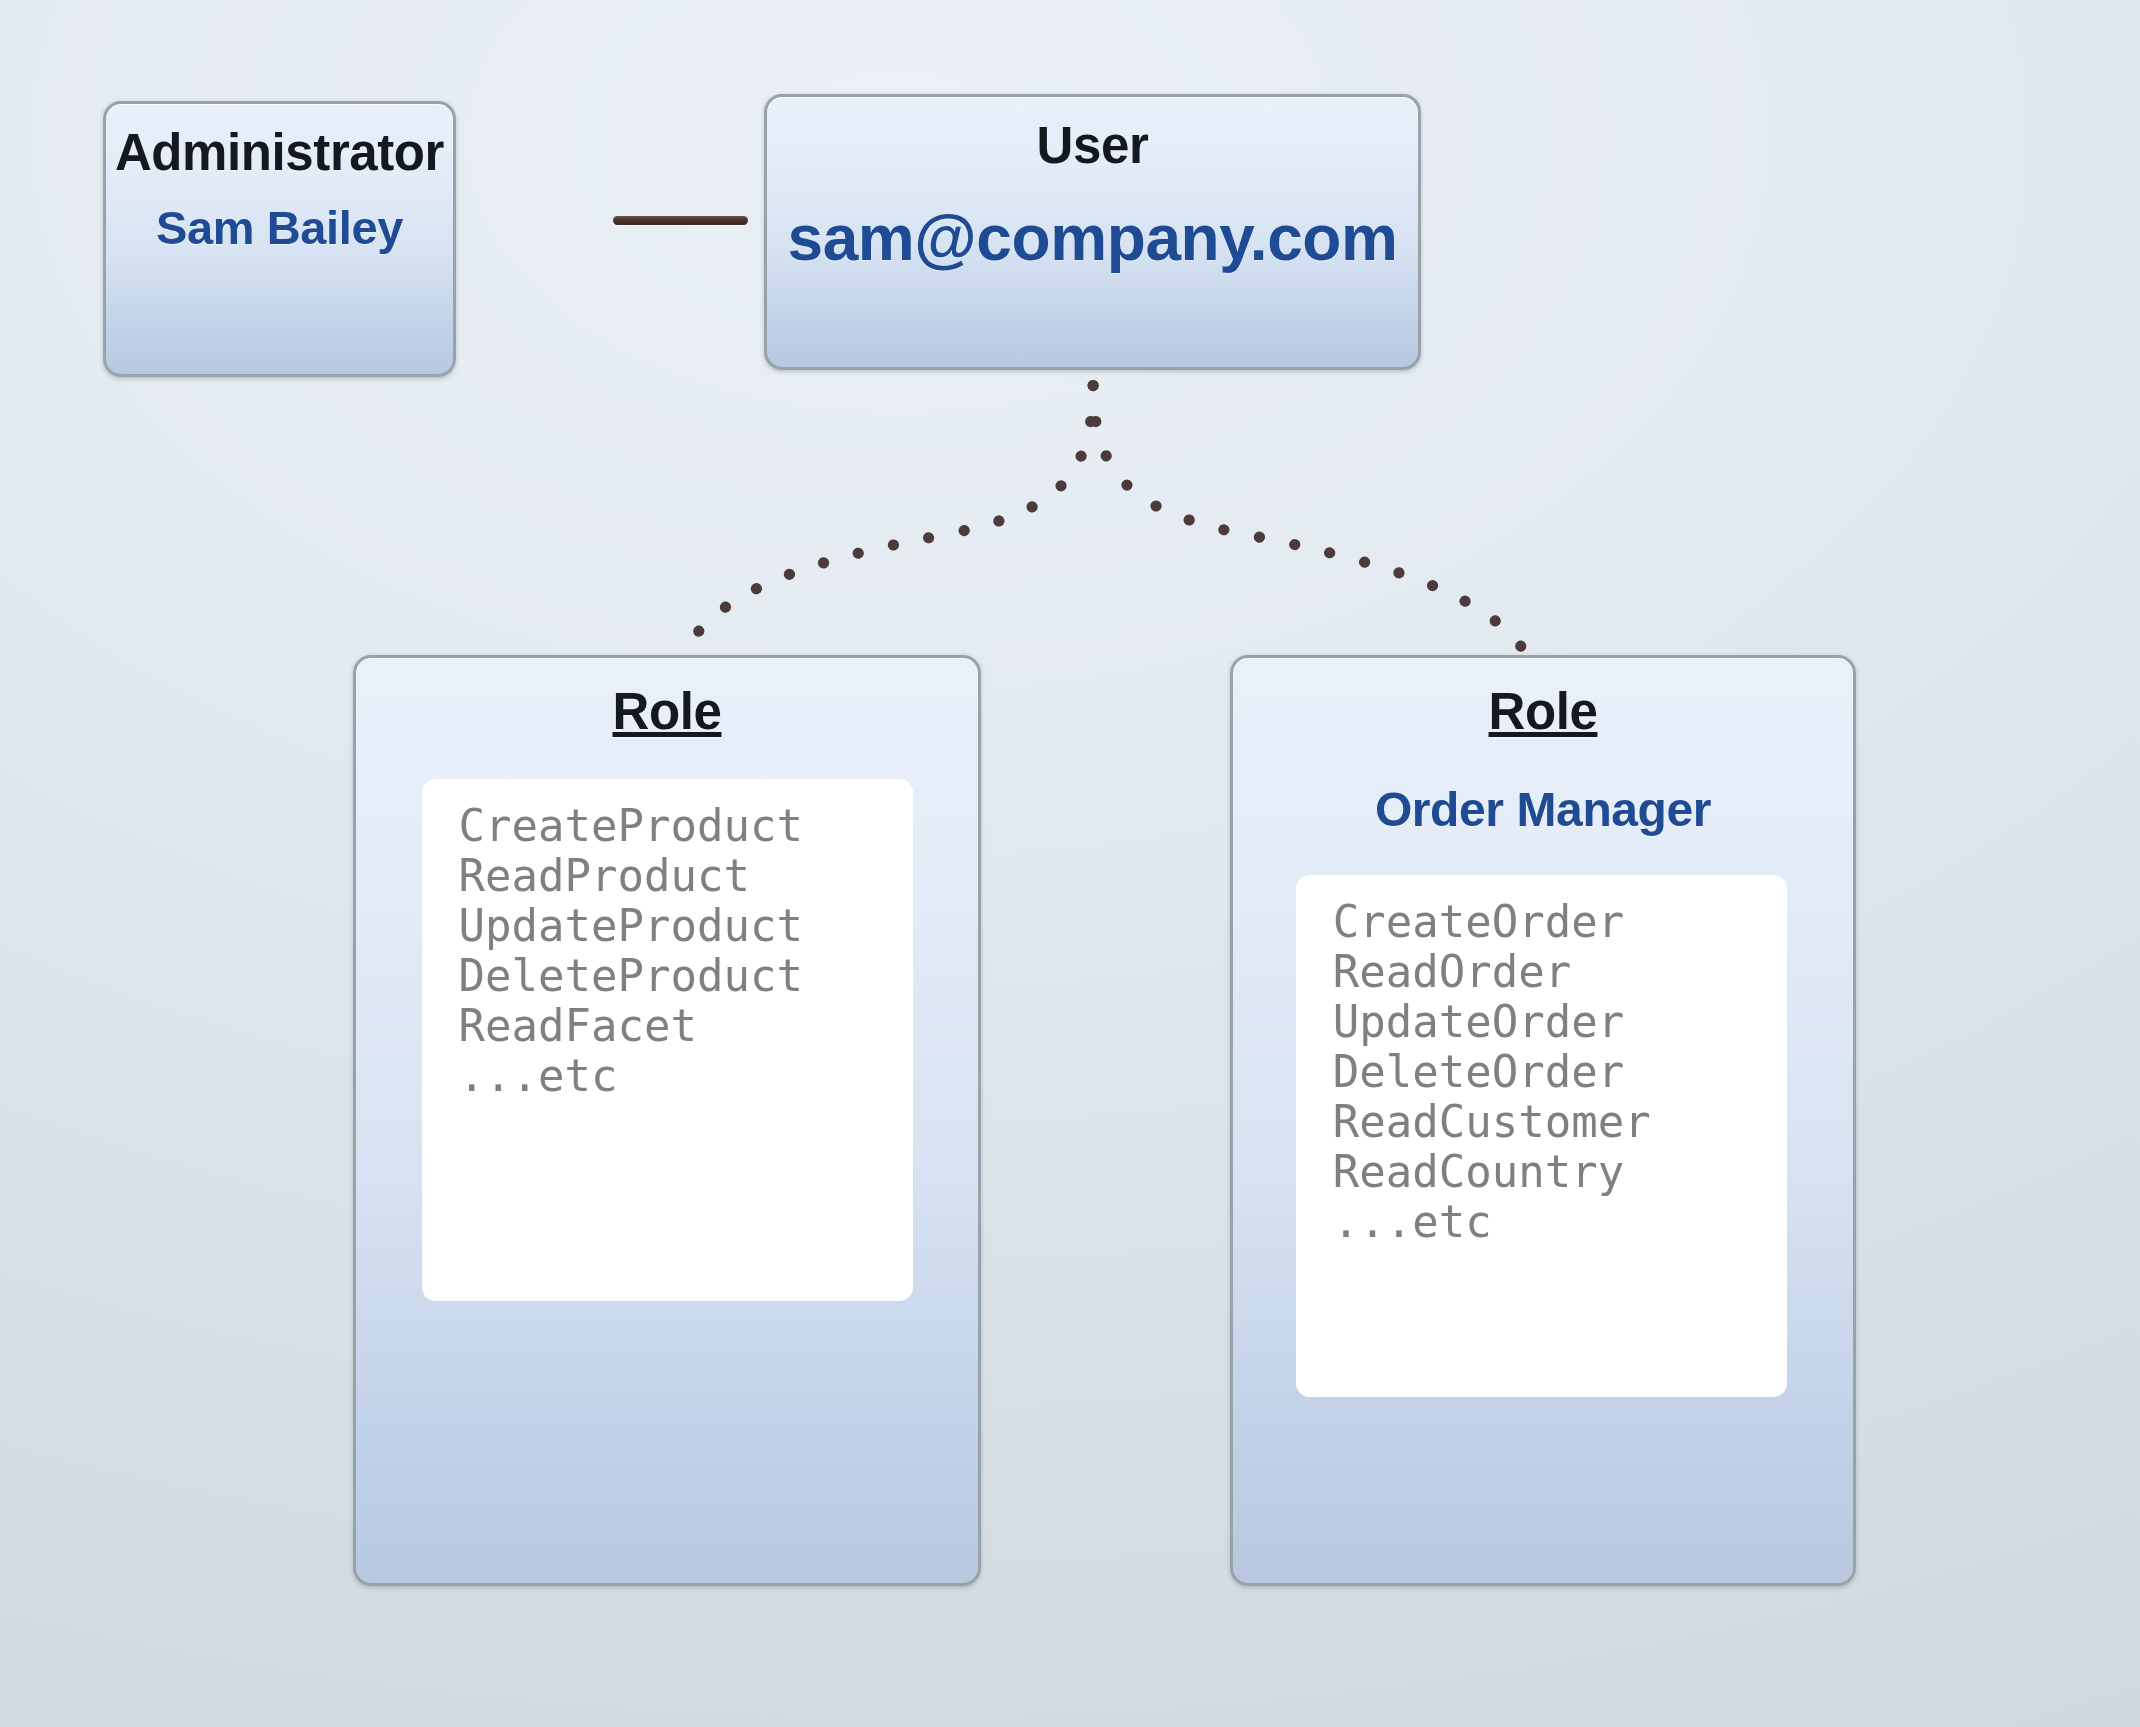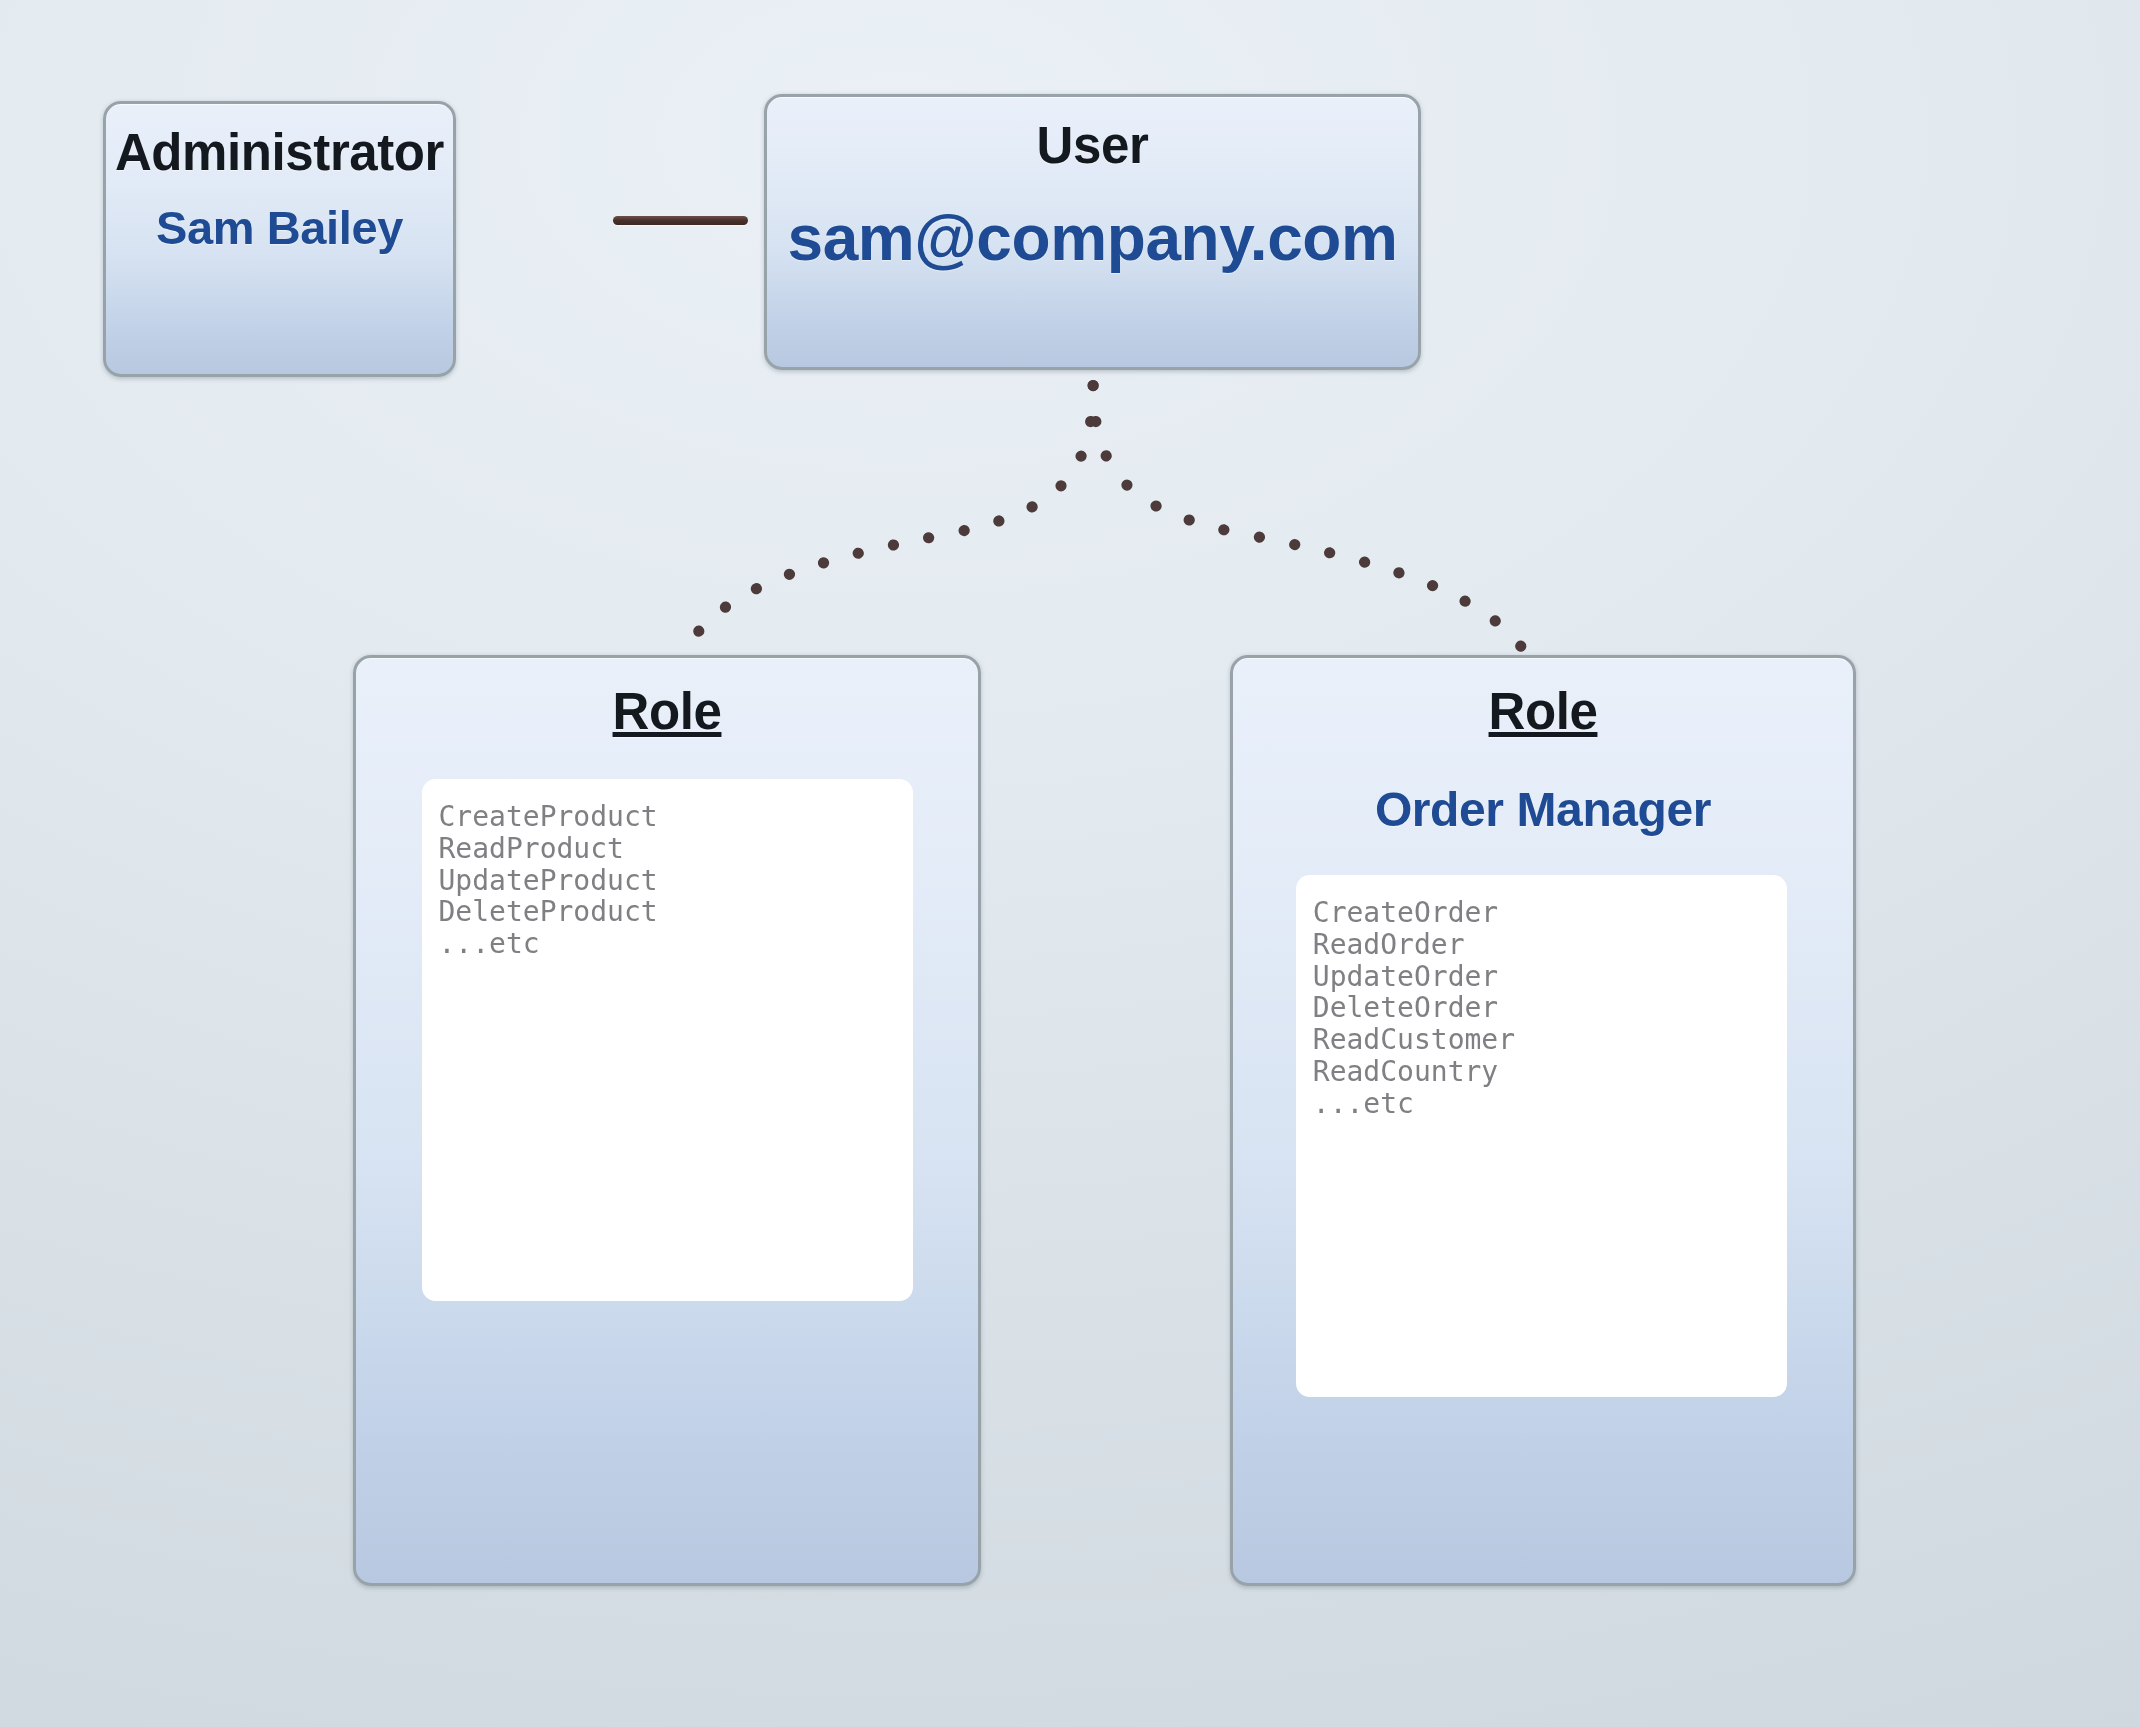--- a/index.html
+++ b/index.html
@@ -89,23 +89,23 @@
   .role-node .node-type  { font-size: 51px; margin-top: 24px; text-decoration: underline; }
   .role-node .node-value { font-size: 48px; margin-top: 41px; }
 
   .perm-list {
     margin-top: 38px;
     width: 491px;
     height: 522px;
     box-sizing: border-box;
     background: #ffffff;
     border-radius: 13.7px;
-    padding: 22px 0 0 17px;
+    padding: 22px 0 0 37px;
     font-family: "DejaVu Sans Mono", monospace;
-    font-size: 28px;
+    font-size: 44px;
     line-height: 1.135;
     color: #808084;
     text-align: left;
     overflow: hidden;
   }
   #role-node-1 .perm-list { margin-left: -3.4px; }
   .perm-item { white-space: pre; }
 
   
   #connectors {
@@ -144,20 +144,21 @@
     <path class="dotline" d="M 1277 450 C 1277 560, 1330 600, 1460 625 C 1640 660, 1740 700, 1782 762"></path>
   </svg>
 
   <div class="node role-node" id="role-node-0">
     <div class="node-type">Role</div>
     <div class="perm-list">
       <div class="perm-item">CreateProduct</div>
       <div class="perm-item">ReadProduct</div>
       <div class="perm-item">UpdateProduct</div>
       <div class="perm-item">DeleteProduct</div>
+      <div class="perm-item">ReadFacet</div>
       <div class="perm-item">...etc</div>
     </div>
   </div>
 
   <div class="node role-node" id="role-node-1">
     <div class="node-type">Role</div>
     <div class="node-value">Order Manager</div>
     <div class="perm-list">
       <div class="perm-item">CreateOrder</div>
       <div class="perm-item">ReadOrder</div>

